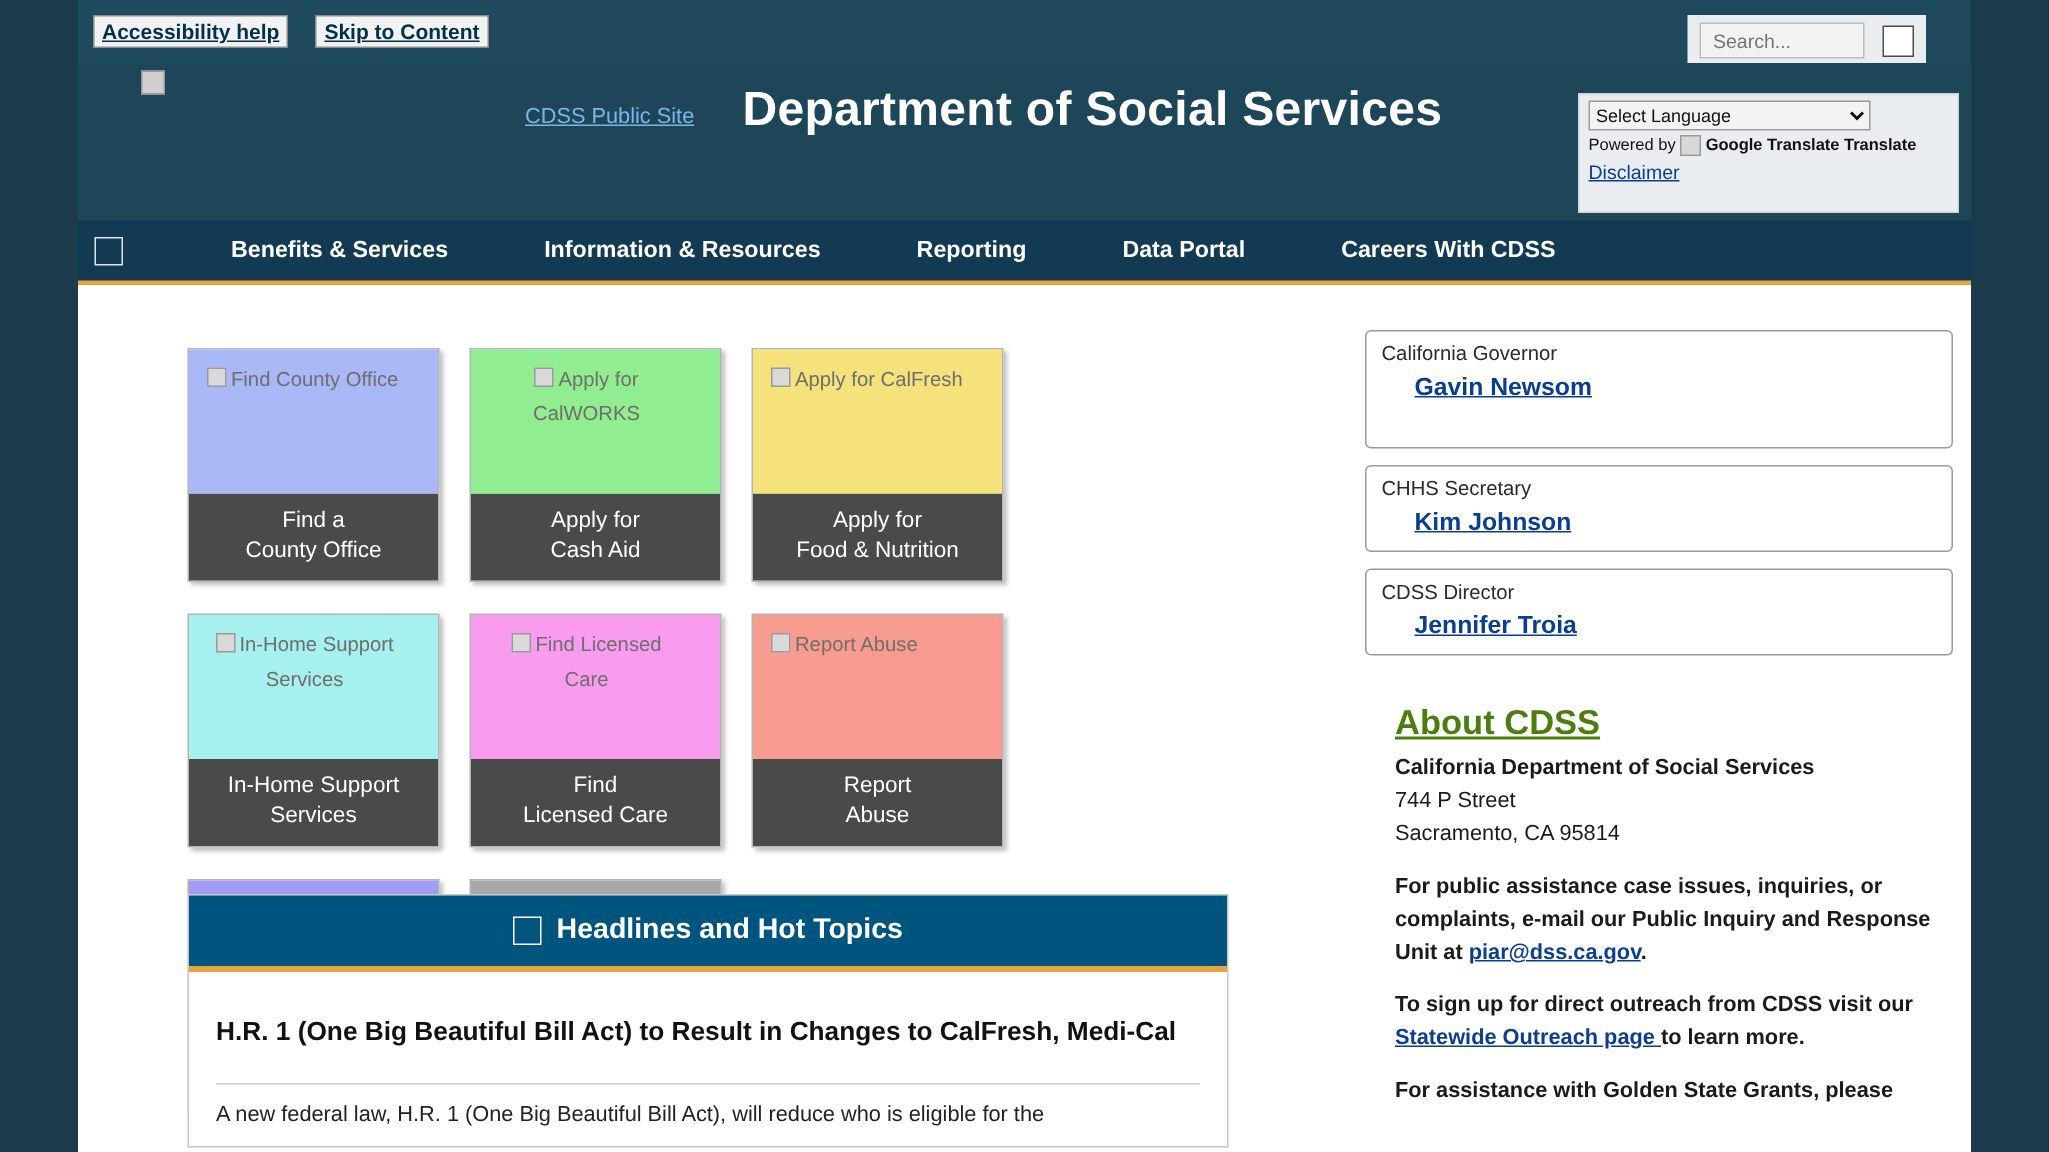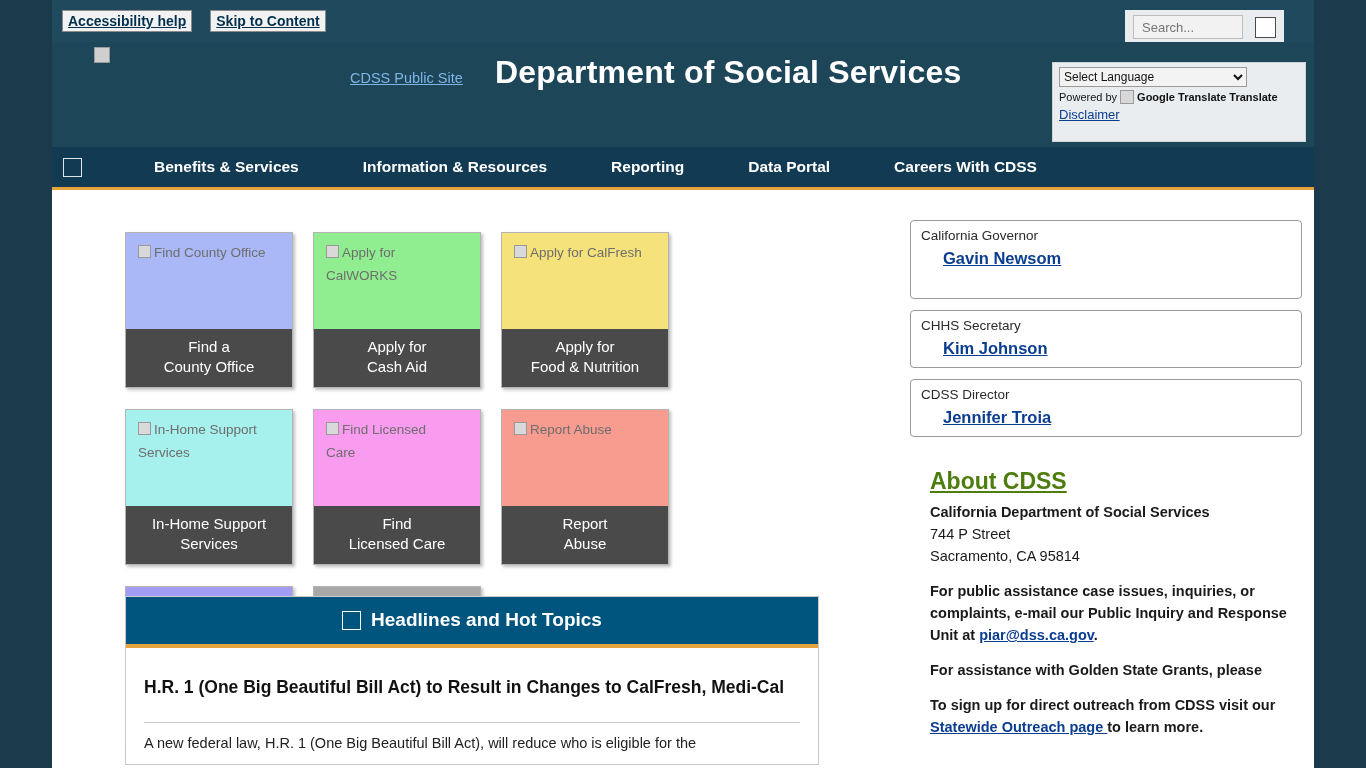--- a/index.html
+++ b/index.html
@@ -211,20 +211,21 @@
   .tile {
     width: 166px;
     border: 1px solid #b4b4b4;
     box-shadow: 2px 2px 3px rgba(0,0,0,0.25);
     background: #fff;
   }
   .tile-img {
     height: 96px;
     position: relative;
     display: block;
+    text-align: center;
   }
   .tile-alt {
     position: absolute;
     top: 8px;
     left: 12px;
     font-size: 13.5px;
     color: #6e6e6e;
     line-height: 23px;
     max-width: 130px;
   }
@@ -514,22 +515,22 @@
 
       <div class="about-body">
         <div class="about-strong">California Department of Social Services</div>
         <div>744 P Street</div>
         <div>Sacramento, CA 95814</div>
 
         <p class="about-p">
           <span>For public assistance case issues, inquiries, or complaints, e-mail our Public Inquiry and Response Unit at </span><a class="about-link">piar@dss.ca.gov</a><span>.</span>
         </p>
 
-        <p class="about-p">For assistance with Golden State Grants, please</p>
-
         <p class="about-p">
           <span>To sign up for direct outreach from CDSS visit our </span><a class="about-link">Statewide Outreach page </a><span>to learn more.</span>
         </p>
+
+        <p class="about-p">For assistance with Golden State Grants, please</p>
       </div>
     </div>
 
   </div>
 </div>
 
 </body></html>

